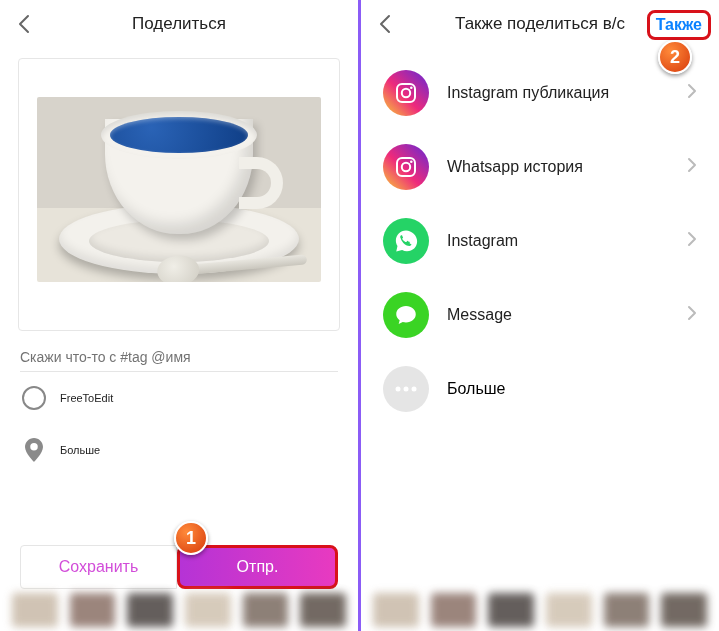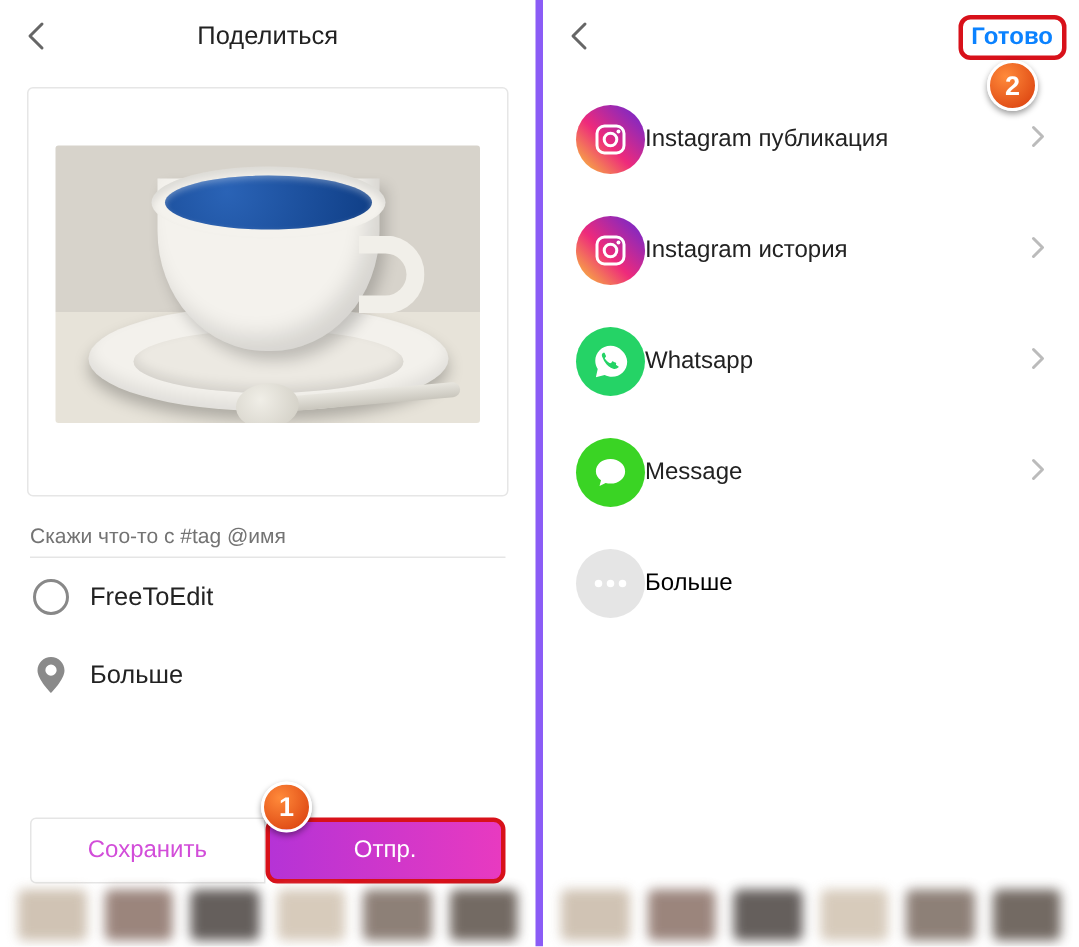--- a/index.html
+++ b/index.html
@@ -1,19 +1,19 @@
 <!DOCTYPE html>
 <html><head>
 <meta charset="utf-8">
 <style>
   * { box-sizing: border-box; margin: 0; padding: 0; font-family: -apple-system, Helvetica, Arial, sans-serif; }
   body { width: 719px; height: 631px; background: #fff; position: relative; overflow: hidden; }
   .screens { display: flex; width: 100%; height: 100%; }
   .screen { flex: 1; background: #fff; position: relative; }
-  .screen-left { border-right: 5px solid #8b5cf6; }
+  .screen-left { border-right: 3px solid #8b5cf6; }
 
   
   .header { height: 48px; display: flex; align-items: center; justify-content: center; position: relative; }
   .header-title { font-size: 17px; color: #222; font-weight: 400; }
   .back-btn { position: absolute; left: 10px; top: 10px; width: 28px; height: 28px; display: flex; align-items: center; justify-content: center; color: #555; cursor: pointer; }
   .done-btn { position: absolute; right: 8px; top: 10px; font-size: 16px; font-weight: 600; color: #0b82ff; padding: 3px 6px; border: 3px solid #d8111a; border-radius: 8px; cursor: pointer; }
 
   
   .card { margin: 10px 18px 0 18px; border: 1px solid #e6e6e6; border-radius: 4px; padding: 38px 18px 48px 18px; background: #fff; }
   .photo { width: 100%; height: 185px; border-radius: 2px; overflow: hidden; position: relative; background: linear-gradient(#d7d3cb 60%, #e7e3d9 60%); }
@@ -24,31 +24,31 @@
   .sea { position: absolute; top: 20px; left: 50%; transform: translateX(-50%); width: 138px; height: 36px; border-radius: 50%; background: radial-gradient(circle at 30% 30%, #2a63b6, #0f3e86); box-shadow: inset 0 2px 4px rgba(255,255,255,.3); }
   .handle { position: absolute; top: 38px; right: -30px; width: 44px; height: 52px; border: 12px solid #f1efe9; border-left: none; border-radius: 0 40px 40px 0; }
   .spoon { position: absolute; bottom: 12px; left: 140px; width: 130px; height: 10px; background: linear-gradient(#e8e6df, #c9c6bd); border-radius: 6px; transform: rotate(-5deg); }
   .spoon:before { content: ""; position: absolute; left: -20px; top: -10px; width: 42px; height: 30px; background: radial-gradient(circle at 40% 35%, #f0eee7, #cfccc2); border-radius: 50%; }
 
   .caption { margin: 18px 20px 6px 20px; color: #737373; font-size: 14px; }
   .divider { margin: 6px 20px 0 20px; height: 1px; background: #e5e5e5; }
 
   .row { display: flex; align-items: center; gap: 14px; padding: 14px 22px; }
   .circle-empty { width: 24px; height: 24px; border: 2px solid #888; border-radius: 50%; }
-  .row-label { font-size: 17px; color: #222; }
+  .row-label { font-size: 11px; color: #222; }
   .loc-icon { width: 24px; height: 24px; display: flex; align-items: center; justify-content: center; }
 
   .footer-btns { position: absolute; bottom: 42px; left: 0; right: 0; display: flex; gap: 0; padding: 0 20px; }
   .btn { flex: 1; height: 44px; display: flex; align-items: center; justify-content: center; font-size: 16px; cursor: pointer; }
   .btn-save { color: #d24dd9; background: #fff; border: 1px solid #e5e5e5; border-radius: 4px 0 0 4px; font-weight: 500; }
   .btn-send { color: #fff; background: linear-gradient(90deg, #b533d6, #e83ac0); font-weight: 500; border: 3px solid #d8111a; border-radius: 8px; position: relative; }
 
   
   .share-list { padding: 8px 0; }
-  .share-item { display: flex; align-items: center; padding: 14px 22px; cursor: pointer; position: relative; }
+  .share-item { display: flex; align-items: center; gap: 18px; padding: 14px 22px; cursor: pointer; position: relative; }
   .share-item .chev { position: absolute; right: 22px; color: #bbb; }
   .share-icon { width: 46px; height: 46px; border-radius: 50%; display: flex; align-items: center; justify-content: center; }
   .ig { background: linear-gradient(45deg,#f9ce34,#ee2a7b 45%,#6228d7); }
   .ig svg { width: 24px; height: 24px; }
   .wa { background: #25d366; }
   .msg { background: #3ad424; }
   .more { background: #e5e5e5; }
   .share-label { font-size: 16px; color: #222; }
 
   
@@ -123,21 +123,22 @@
     </div>
   </div>
 
   <div class="screen">
     <div class="header">
       <div class="back-btn">
         <svg width="14" height="20" viewBox="0 0 14 20">
             <path d="M11 2 L3 10 L11 18" stroke="#666" stroke-width="2" fill="none" stroke-linecap="round" stroke-linejoin="round"></path>
           </svg>
       </div>
-      <div class="done-btn">Готово</div>
+      <div class="header-title">Также поделиться в/с</div>
+      <div class="done-btn">Также</div>
     </div>
 
     <div class="share-list">
 
       <div class="share-item">
         <div class="share-icon ig">
           <svg viewBox="0 0 24 24">
               <rect x="3" y="3" width="18" height="18" rx="5" fill="none" stroke="#fff" stroke-width="2"></rect>
               <circle cx="12" cy="12" r="4.2" fill="none" stroke="#fff" stroke-width="2"></circle>
               <circle cx="17.3" cy="6.7" r="1.3" fill="#fff"></circle>
@@ -152,35 +153,35 @@
       </div>
 
       <div class="share-item">
         <div class="share-icon ig">
           <svg viewBox="0 0 24 24">
               <rect x="3" y="3" width="18" height="18" rx="5" fill="none" stroke="#fff" stroke-width="2"></rect>
               <circle cx="12" cy="12" r="4.2" fill="none" stroke="#fff" stroke-width="2"></circle>
               <circle cx="17.3" cy="6.7" r="1.3" fill="#fff"></circle>
             </svg>
         </div>
-        <span class="share-label">Instagram история</span>
+        <span class="share-label">Whatsapp история</span>
         <span class="chev">
           <svg width="10" height="16" viewBox="0 0 10 16">
               <path d="M2 2 L8 8 L2 14" stroke="#bbb" stroke-width="2" fill="none" stroke-linecap="round" stroke-linejoin="round"></path>
             </svg>
         </span>
       </div>
 
       <div class="share-item">
         <div class="share-icon wa">
           <svg width="26" height="26" viewBox="0 0 32 32">
               <path fill="#fff" d="M16 3C9 3 3.5 8.5 3.5 15.4c0 2.4.7 4.7 2 6.7L4 29l7.2-1.9c1.9 1 3.9 1.5 6 1.5 7 0 12.5-5.5 12.5-12.4S23 3 16 3zm6.8 17.3c-.3.8-1.7 1.6-2.4 1.7-.6.1-1.4.1-2.2-.1-2.6-.8-5.2-2.8-7-5.7-.9-1.4-1.4-2.9-1.5-3.1-.1-.2-.8-1.1-.8-2.2 0-1 .5-1.5.7-1.7.2-.2.5-.3.7-.3h.5c.2 0 .4 0 .6.5.2.5.8 1.9.9 2 .1.1.1.3 0 .5-.1.2-.2.3-.3.5l-.5.5c-.2.2-.3.3-.1.6.2.3.8 1.3 1.8 2.2 1.2 1.1 2.3 1.4 2.6 1.6.3.1.5.1.7-.1.2-.2.7-.9.9-1.2.2-.3.4-.2.7-.1.3.1 1.7.8 2 1 .3.1.5.2.5.3.1.1.1.7-.2 1.5z"></path>
             </svg>
         </div>
-        <span class="share-label">Whatsapp</span>
+        <span class="share-label">Instagram</span>
         <span class="chev">
           <svg width="10" height="16" viewBox="0 0 10 16">
               <path d="M2 2 L8 8 L2 14" stroke="#bbb" stroke-width="2" fill="none" stroke-linecap="round" stroke-linejoin="round"></path>
             </svg>
         </span>
       </div>
 
       <div class="share-item">
         <div class="share-icon msg">
           <svg width="26" height="26" viewBox="0 0 32 32">

